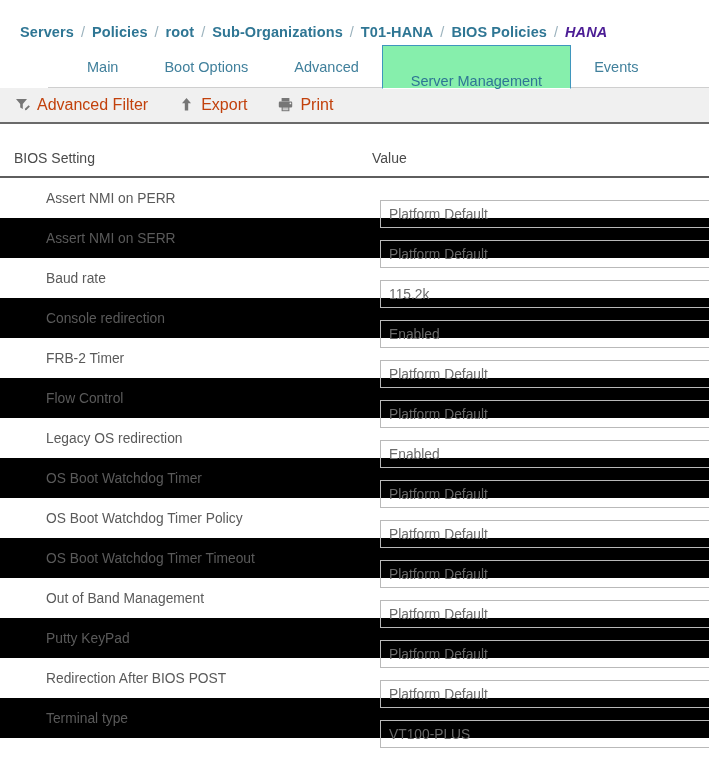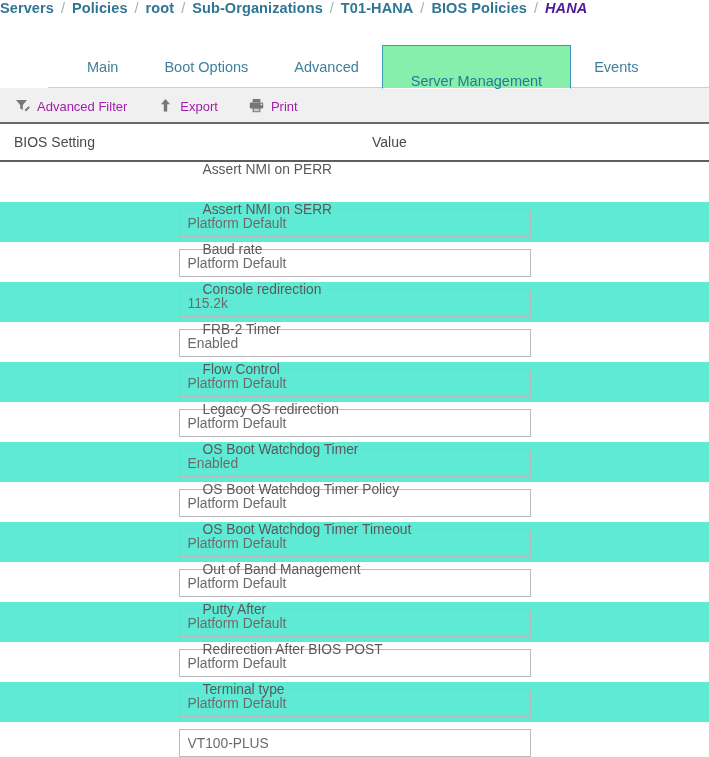--- a/index.html
+++ b/index.html
@@ -8,22 +8,22 @@
     width: 709px; height: 757px;
     background: #ffffff;
     font-family: "Liberation Sans", sans-serif;
     overflow: hidden;
   }
 
   
   .breadcrumb {
     height: 40px;
     display: flex;
-    align-items: flex-start;
-    padding-left: 0;
+    align-items: flex-end;
+    padding-left: 20px;
     white-space: nowrap;
   }
   .crumb {
     font-size: 14.5px;
     font-weight: bold;
     color: #2f7694;
     letter-spacing: .1px;
   }
   .crumb.current { color: #4c1d95; font-style: italic; }
   .crumb-sep {
@@ -76,61 +76,61 @@
   .toolbar {
     height: 36px;
     background: #f0f0f0;
     border-bottom: 2px solid #6a6a6a;
     display: flex;
     align-items: center;
     padding-left: 14px;
   }
   .tool {
     display: flex;
-    align-items: flex-end;
+    align-items: flex-start;
     margin-right: 30px;
-    color: #a21caf;
-    font-size: 13px;
+    color: #c2410c;
+    font-size: 16px;
     white-space: nowrap;
   }
   .tool .ticon {
     display: inline-flex;
     align-items: center;
     justify-content: center;
     width: 17px; height: 17px;
     margin-right: 6px;
     flex: none;
   }
   .tool .ticon svg { display: block; }
 
   
   .table { width: 100%; }
   .thead {
     display: flex;
     height: 38px;
     align-items: center;
     border-bottom: 2px solid #5e5e5e;
     padding-left: 14px;
+    margin-top: 16px;
   }
   .th {
     font-size: 14px;
     color: #4a4a4a;
   }
   .th.setting { width: 358px; flex: none; }
   .th.value   { flex: 1; }
 
   .rows { }
   .row {
     display: flex;
     align-items: center;
     height: 40px;
-    padding-left: 0;
-    flex-direction: column;
-  }
-  .row.alt { background: #5eead4; }
+    padding-left: 16px;
+  }
+  .row.alt { background: #000000; }
   .row .cell-setting {
     width: 364px;
     flex: none;
     padding-left: 30px;
     font-size: 13.8px;
     color: #5a5a5a;
     white-space: nowrap;
     overflow: hidden;
   }
   .row .cell-value {
@@ -280,21 +280,21 @@
           <input class="vinput" type="text" value="Platform Default" style="">
         </div>
       </div>
       <div class="row">
         <div class="cell-setting">Out of Band Management</div>
         <div class="cell-value">
           <input class="vinput" type="text" value="Platform Default" style="">
         </div>
       </div>
       <div class="row alt">
-        <div class="cell-setting">Putty After</div>
+        <div class="cell-setting">Putty KeyPad</div>
         <div class="cell-value">
           <input class="vinput" type="text" value="Platform Default" style="">
         </div>
       </div>
       <div class="row">
         <div class="cell-setting">Redirection After BIOS POST</div>
         <div class="cell-value">
           <input class="vinput" type="text" value="Platform Default" style="">
         </div>
       </div>

